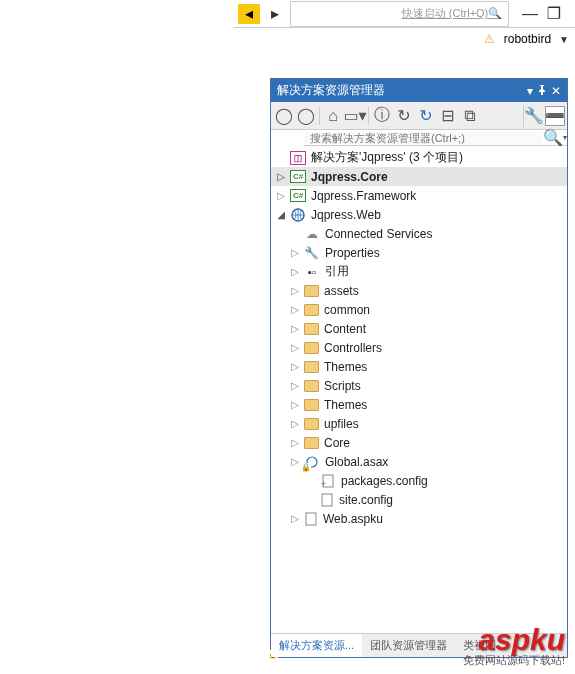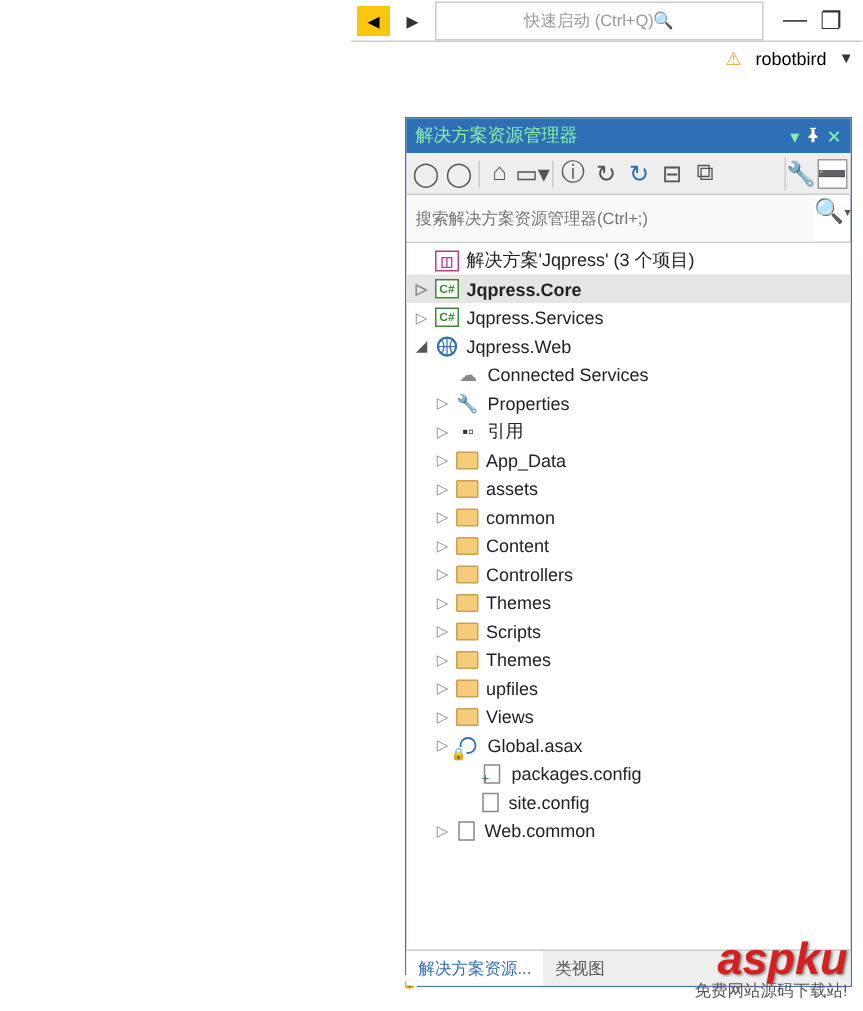--- a/index.html
+++ b/index.html
@@ -1,45 +1,45 @@
 <!DOCTYPE html>
 <html><head>
   <meta charset="utf-8">
   <style>
     * { margin: 0; padding: 0; box-sizing: border-box; font-family: "Microsoft YaHei", "Segoe UI", sans-serif; }
     body { background: #fff; width: 575px; height: 674px; overflow: hidden; position: relative; }
     
     .top-bar { height: 28px; display: flex; align-items: center; gap: 4px; padding: 0 4px; border-bottom: 1px solid #ccc; position: absolute; top: 0; left: 234px; right: 0; }
     .top-bar .yellow-btn { width: 22px; height: 20px; background: #f9c80e; display: flex; align-items: center; justify-content: center; color: #000; }
     .top-bar .icon-btn { width: 22px; height: 20px; display: flex; align-items: center; justify-content: center; color: #333; }
-    .quicklaunch { flex: 1; height: 20px; border: 1px solid #ccc; font-size: 11px; padding: 12px 6px; color: #999; display: flex; align-items: center; justify-content: center; }
+    .quicklaunch { flex: 1; height: 20px; border: 1px solid #ccc; font-size: 11px; padding: 12px 6px; color: #999; display: flex; align-items: center; justify-content: flex-end; text-decoration: underline; }
     .quicklaunch .mag { color: #555; }
     .min-max { display: flex; gap: 6px; padding: 0 8px; }
     .win-btn { width: 18px; height: 18px; display:flex; align-items:center; justify-content:center; color:#333; }
     
     .user-row { position: absolute; top: 32px; right: 6px; display: flex; align-items: center; gap: 6px; font-size: 12px; }
     .warn { width:14px; height:14px; color:#f0a020; }
     .drop { color:#333; font-size:10px; margin-left:2px; }
     
     .panel { position: absolute; top: 78px; left: 270px; width: 298px; height: 580px; border: 1px solid #4a6fa5; display:flex; flex-direction:column; }
-    .panel-title { background: #2e6fb5; color: #86efac; height: 23px; font-size: 12px; display:flex; align-items:center; padding: 0 6px; justify-content: space-between; }
+    .panel-title { background: #2e6fb5; color: #ffffff; height: 23px; font-size: 12px; display:flex; align-items:center; padding: 0 6px; justify-content: space-between; }
     .panel-title .right-icons { display:flex; gap:4px; align-items:center; }
     .panel-title .right-icons span { cursor:pointer; }
     
     .toolbar { height: 28px; border-bottom: 1px solid #ccc; display:flex; align-items:center; padding: 0 2px; gap: 0px; background:#eee; }
     .toolbar .tbtn { width: 22px; height: 22px; display:flex; align-items:center; justify-content:center; color:#555; }
     .toolbar .tbtn.active-blue { color:#2e6fb5; }
     .toolbar .sep { width:1px; height:18px; background:#ccc; margin: 0 2px; }
     .toolbar .spacer { flex:1; }
     .toolbar .tbtn.wrench { border-left:1px solid #ccc; }
     .toolbar .tbtn.boxed { border:1px solid #999; background:#fff; width:20px; height:20px; }
     
     .sym { font-style: normal; font-family: "Segoe UI Symbol", sans-serif; }
     
-    .search-row { border-bottom: 1px solid #ccc; display:flex; height: 32px; }
+    .search-row { border-bottom: 1px solid #ccc; display:flex; align-items:center; height: 16px; margin-left: 33px; }
     .search-input { flex:1; border:none; outline:none; font-size: 11px; padding: 0 6px; background:#fafafa; }
     .search-btn { width: 24px; height: 22px; display:flex; align-items:center; justify-content:center; color:#555; }
     
     .tree { flex:1; overflow:auto; font-size: 12px; color:#222; background:#fff; padding-top:2px; }
     .row { display:flex; align-items:center; height: 19px; padding-left: 4px; white-space:nowrap; }
     .row.sel { background: #e5e5e5; font-weight: bold; }
     .expander { width:12px; text-align:center; color:#666; font-size:10px; }
     .expander.expanded::before { content:"◢"; color:#555; }
     .expander.collapsed::before { content:"▷"; color:#888; }
     .expander.none::before { content:""; }
@@ -144,21 +144,21 @@
       <span class="label">解决方案'Jqpress' (3 个项目)</span>
     </div>
     <div class="row d1 sel">
       <span class="expander collapsed"></span>
       <span class="icon cs">C#</span>
       <span class="label">Jqpress.Core</span>
     </div>
     <div class="row d1">
       <span class="expander collapsed"></span>
       <span class="icon cs">C#</span>
-      <span class="label">Jqpress.Services</span>
+      <span class="label">Jqpress.Framework</span>
     </div>
     <div class="row d1">
       <span class="expander expanded"></span>
       <span class="icon web">
           <svg width="16" height="16">
             <circle cx="8" cy="8" r="6" fill="none" stroke="#2e6fb5" stroke-width="1.5"></circle>
             <path d="M2 8h12M8 2v12M4 3q4 5 0 10M12 3q-4 5 0 10" stroke="#2e6fb5" fill="none" stroke-width="0.8"></path>
           </svg>
         </span>
       <span class="label">Jqpress.Web</span>
@@ -174,25 +174,20 @@
       <span class="label">Properties</span>
     </div>
     <div class="row d2">
       <span class="expander collapsed"></span>
       <span class="icon ref">▪▫</span>
       <span class="label">引用</span>
     </div>
     <div class="row d2">
         <span class="expander collapsed"></span>
         <span class="icon folder"></span>
-        <span class="label">App_Data</span>
-      </div>
-    <div class="row d2">
-        <span class="expander collapsed"></span>
-        <span class="icon folder"></span>
         <span class="label">assets</span>
       </div>
     <div class="row d2">
         <span class="expander collapsed"></span>
         <span class="icon folder"></span>
         <span class="label">common</span>
       </div>
     <div class="row d2">
         <span class="expander collapsed"></span>
         <span class="icon folder"></span>
@@ -219,21 +214,21 @@
         <span class="label">Themes</span>
       </div>
     <div class="row d2">
         <span class="expander collapsed"></span>
         <span class="icon folder"></span>
         <span class="label">upfiles</span>
       </div>
     <div class="row d2">
         <span class="expander collapsed"></span>
         <span class="icon folder"></span>
-        <span class="label">Views</span>
+        <span class="label">Core</span>
       </div>
     <div class="row d2">
       <span class="expander collapsed"></span>
       <span class="icon worldlock">
           <svg width="14" height="14">
             <circle cx="7" cy="7" r="5" fill="none" stroke="#2e6fb5" stroke-width="1.2"></circle>
           </svg>
           <span class="lock-ov">🔒</span>
         </span>
       <span class="label">Global.asax</span>
@@ -259,26 +254,27 @@
       <span class="label">site.config</span>
     </div>
     <div class="row d2">
       <span class="expander collapsed"></span>
       <span class="icon cfg">
           <svg width="14" height="14">
             <rect x="2" y="1" width="10" height="12" fill="#fff" stroke="#888"></rect>
           </svg>
           <span class="lock-ov">🔒</span>
         </span>
-      <span class="label">Web.common</span>
+      <span class="label">Web.aspku</span>
     </div>
   </div>
 
   <div class="footer-tabs">
     <div class="footer-tab active">解决方案资源...</div>
+    <div class="footer-tab">团队资源管理器</div>
     <div class="footer-tab">类视图</div>
   </div>
 </div>
 
 <div class="watermark">
   <div class="logo">aspku</div>
   <div class="sub">免费网站源码下载站!</div>
 </div>
 
 </body></html>

